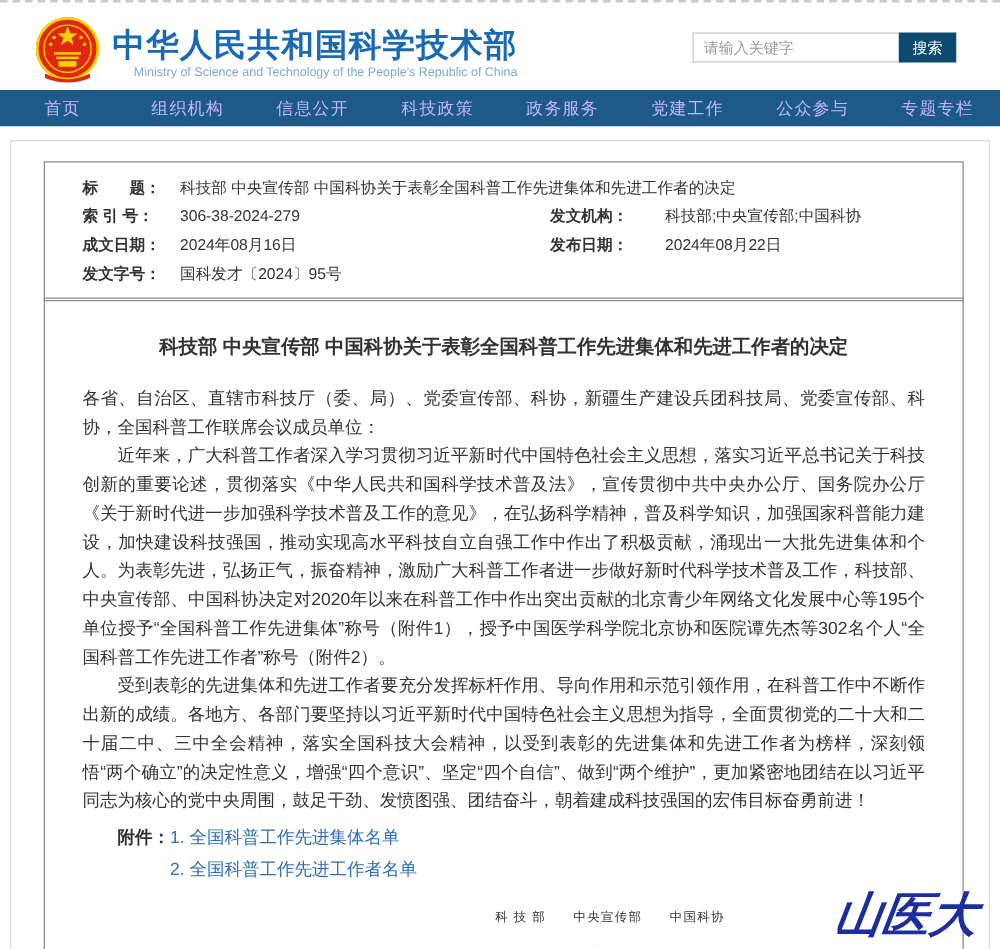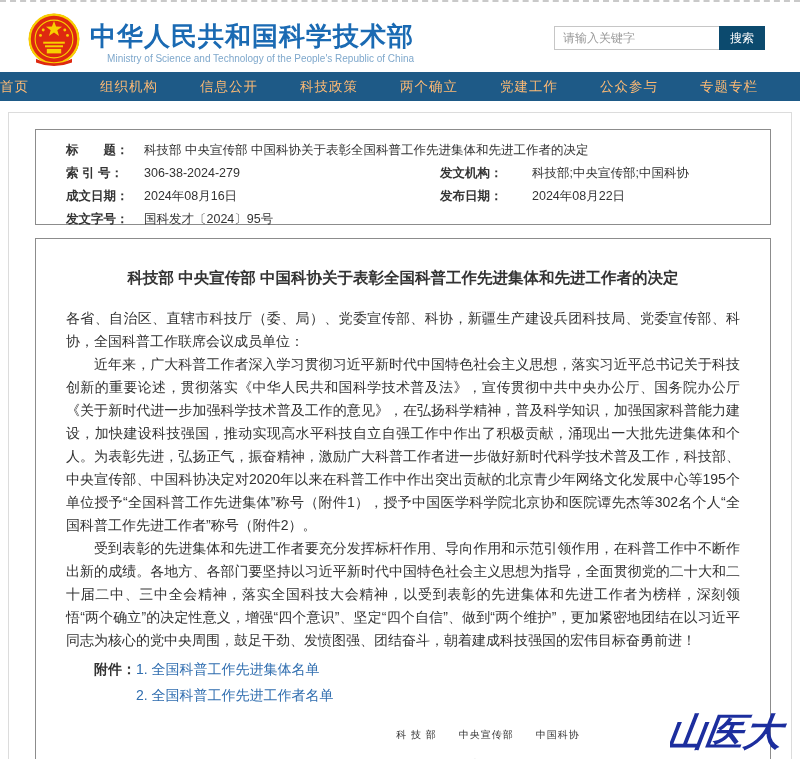--- a/index.html
+++ b/index.html
@@ -14,29 +14,29 @@
   .site-subtitle{ font-size:10px; color:#7fa8cc; margin-top:3px;text-align:right; }
   .search-area{ position:absolute; right:35px; top:24px; display:flex; }
   .search-input{ width:165px; height:24px; border:1px solid #c6c6c6; border-right:none;
     padding:0 8px; font-size:12px; color:#333; outline:none; }
   .search-input::placeholder{ color:#9a9a9a; }
   .search-btn{ width:46px; height:24px; background:#0c4a6e; color:#fff; border:none;
     font-size:12px; cursor:pointer; }
 
   
   .main-nav{ height:29px; background:#1e5a87; display:flex; align-items:center; }
-  .nav-item{ flex:1; color:#fdba74; font-size:13.5px;
+  .nav-item{ flex:1; text-align:center; color:#c4b5fd; font-size:13.5px;
     text-decoration:none; letter-spacing:1px; cursor:pointer; line-height:29px; }
 
   
   .outer-panel{ position:absolute; left:8px; top:112px; width:784px; height:700px;
     border:1px solid #dcdcdc; background:#fff; }
 
   
-  .meta-box{ position:absolute; left:26px; top:16px; width:736px; height:96px;
+  .meta-box{ position:absolute; left:26px; top:16px; width:736px; height:112px;
     border:1px solid #8c8c8c; padding:10px 0 0 30px; }
   .meta-grid{ display:grid; grid-template-columns:78px 296px 92px auto;
     row-gap:2px; font-size:12.5px; color:#333; line-height:21px; }
   .meta-label{ font-weight:bold; }
   .meta-value{ }
   .span3{ grid-column:2 / 5; }
 
   
   .doc-box{ position:absolute; left:26px; top:125px; width:736px; height:640px;
     border:1px solid #8c8c8c; padding:20px 30px 0 30px; color:#333; }
@@ -83,21 +83,21 @@
     <input class="search-input" placeholder="请输入关键字" style="">
     <button class="search-btn">搜索</button>
   </div>
 </div>
 
 <div class="main-nav">
   <a class="nav-item">首页</a>
   <a class="nav-item">组织机构</a>
   <a class="nav-item">信息公开</a>
   <a class="nav-item">科技政策</a>
-  <a class="nav-item">两个确立</a>
+  <a class="nav-item">政务服务</a>
   <a class="nav-item">党建工作</a>
   <a class="nav-item">公众参与</a>
   <a class="nav-item">专题专栏</a>
 </div>
 
 <div class="outer-panel">
 
   <div class="meta-box">
     <div class="meta-grid">
       <div class="meta-label">标　　题：</div>

